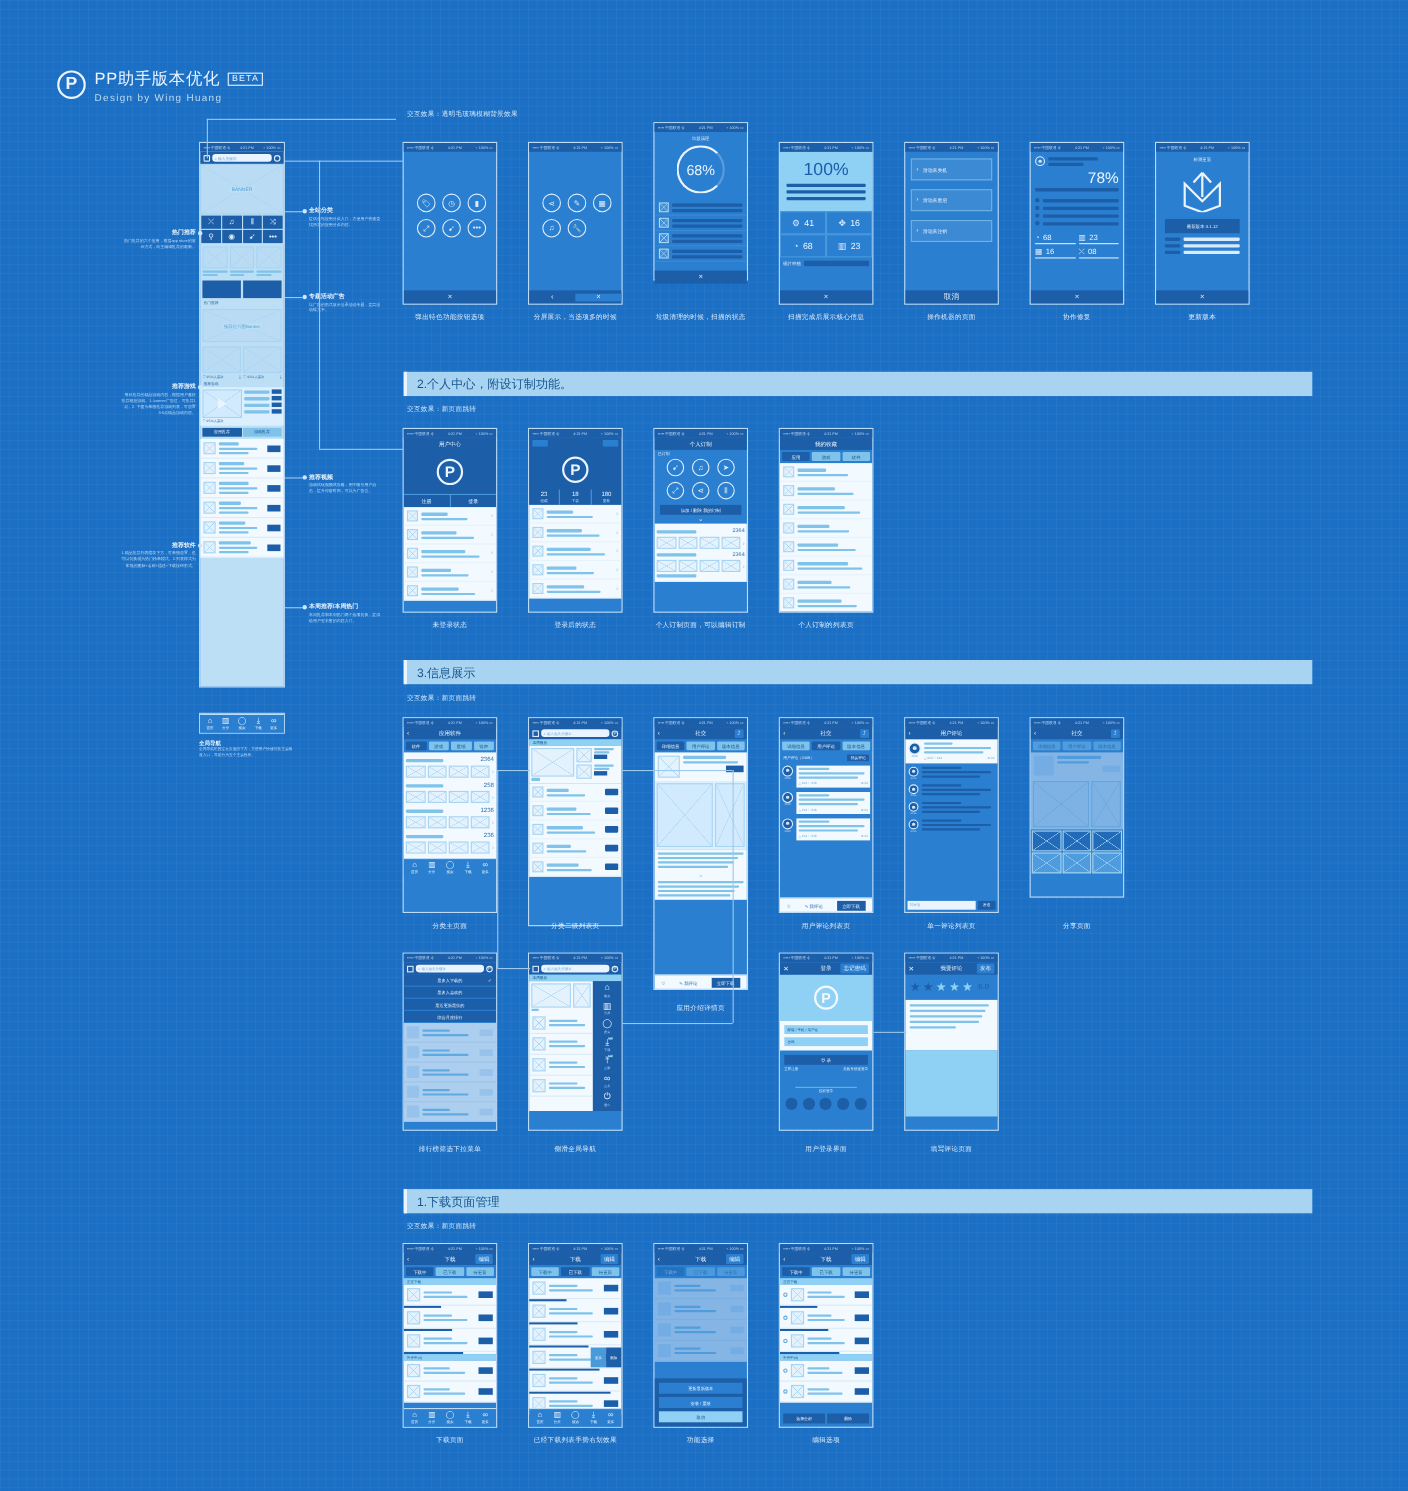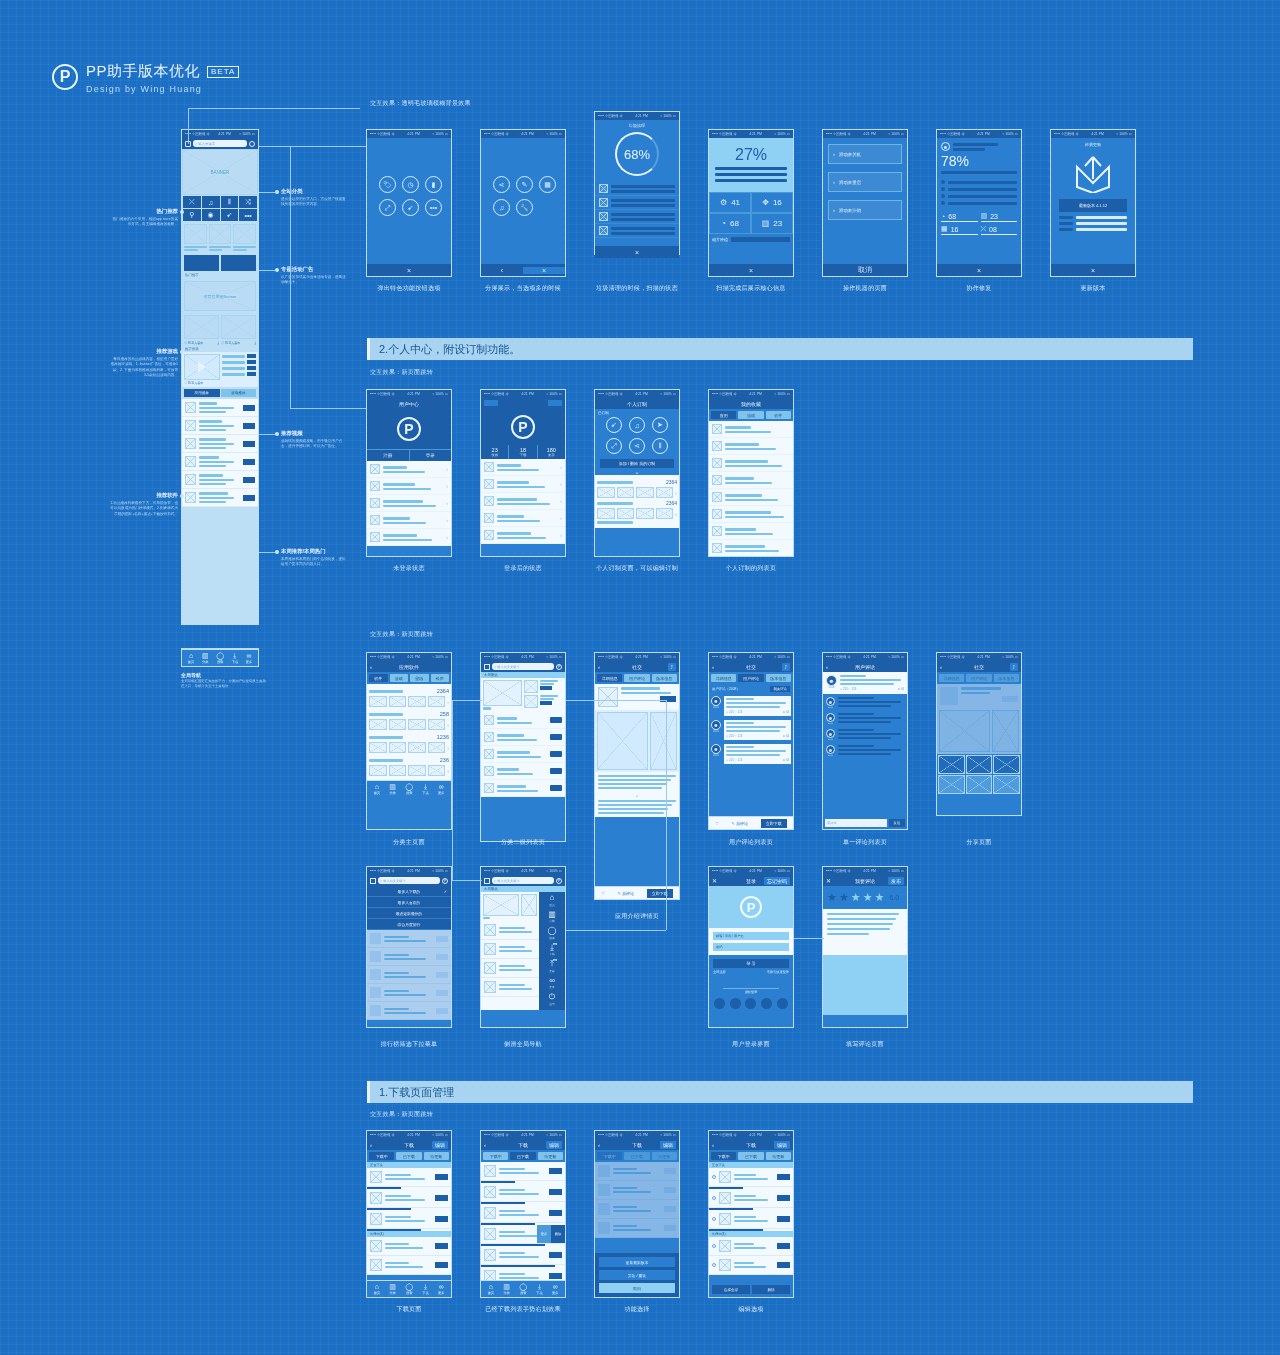--- a/index.html
+++ b/index.html
@@ -125,20 +125,21 @@
         <div class="brand-title">
           <span>PP助手版本优化</span>
           <span class="beta">BETA</span>
         </div>
         <div class="brand-sub">Design by  Wing  Huang</div>
       </div>
     </div>
     <div class="sec-note" style="left:370px;top:99px;">交互效果：透明毛玻璃模糊背景效果</div>
     <div class="sec-bar" style="left:367px;top:338px;width:826px;">2.个人中心，附设订制功能。</div>
     <div class="sec-note" style="left:370px;top:368px;">交互效果：新页面跳转</div>
+    <div class="sec-bar" style="left:367px;top:600px;width:826px;">3.信息展示</div>
     <div class="sec-note" style="left:370px;top:630px;">交互效果：新页面跳转</div>
     <div class="sec-bar" style="left:367px;top:1081px;width:826px;">1.下载页面管理</div>
     <div class="sec-note" style="left:370px;top:1110px;">交互效果：新页面跳转</div>
     <div class="phone" style="left:181px;top:129px;width:78px;height:496px;">
       <div class="statusbar">
         <span>••••• 中国联通 令</span>
         <span>4:21 PM</span>
         <span>⌁ 100% ▭</span>
       </div>
       <div class="phone-body" style="height: 486px; background: rgb(189, 223, 245);">
@@ -463,21 +464,21 @@
     <div class="cap" style="left:582px;top:284px;width:110px;">垃圾清理的时候，扫描的状态</div>
     <div class="phone" style="left:708px;top:129px;width:86px;height:148px;">
       <div class="statusbar">
         <span>••••• 中国联通 令</span>
         <span>4:21 PM</span>
         <span>⌁ 100% ▭</span>
       </div>
       <div class="phone-body" style="height:138px;">
         <div style="height:126px;position:relative;">
           <div style="background:#8fd1f5;padding:8px 6px 10px;">
-            <div style="text-align:center;font-size:16px;color:#1d5ea8;">27%</div>
+            <div style="text-align:center;font-size:16px;color:#1d5ea8;">100%</div>
             <div class="bar-d" style="width:100%;margin-top:3px;"></div>
             <div class="bar-d" style="width:100%;margin-top:3px;"></div>
             <div class="bar-d" style="width:100%;margin-top:3px;"></div>
           </div>
           <div style="display:grid;grid-template-columns:1fr 1fr;">
             <div style="display:flex;align-items:center;justify-content:center;gap:4px;padding:5px 0;border:1px solid #4a9adb;">
               <span style="font-size:8px;color:#dcecfb;">⚙</span>
               <span style="font-size:8px;color:#eaf4ff;">41</span>
             </div>
             <div style="display:flex;align-items:center;justify-content:center;gap:4px;padding:5px 0;border:1px solid #4a9adb;">
@@ -542,21 +543,21 @@
       <div class="phone-body" style="height:138px;">
         <div style="height:126px;position:relative;">
           <div style="padding:4px;">
             <div style="display:flex;align-items:center;gap:3px;">
               <div class="circ-icon" style="width:9px;height:9px;font-size:5px;">☻</div>
               <div style="flex:1;display:flex;flex-direction:column;gap:2px;">
                 <div class="bar-d" style="width:70%;"></div>
                 <div class="bar-d" style="width:50%;"></div>
               </div>
             </div>
-            <div style="text-align:left;font-size:14px;color:#eaf4ff;margin-top:2px;">78%</div>
+            <div style="text-align:right;font-size:14px;color:#eaf4ff;margin-top:2px;">78%</div>
             <div class="bar-d" style="width:100%;margin-top:2px;"></div>
           </div>
           <div style="padding:2px 4px;">
             <div style="display:flex;align-items:center;gap:3px;margin-bottom:3px;">
               <div style="width:4px;height:4px;border-radius:50%;background:#1d5ea8;"></div>
               <div class="bar-d" style="flex:1;"></div>
             </div>
             <div style="display:flex;align-items:center;gap:3px;margin-bottom:3px;">
               <div style="width:4px;height:4px;border-radius:50%;background:#1d5ea8;"></div>
               <div class="bar-d" style="flex:1;"></div>

